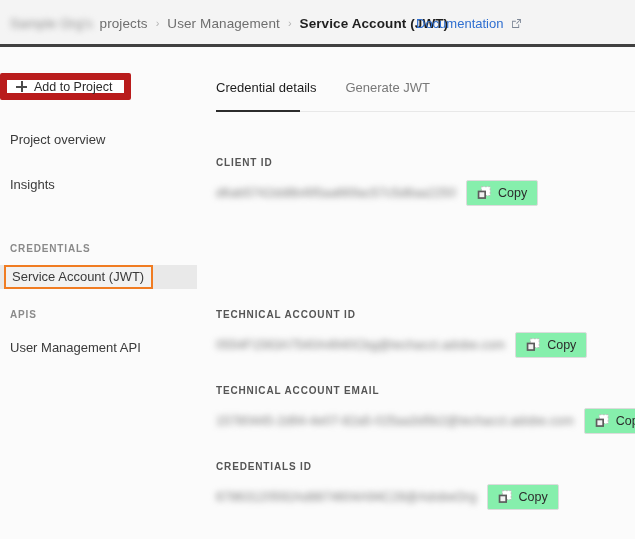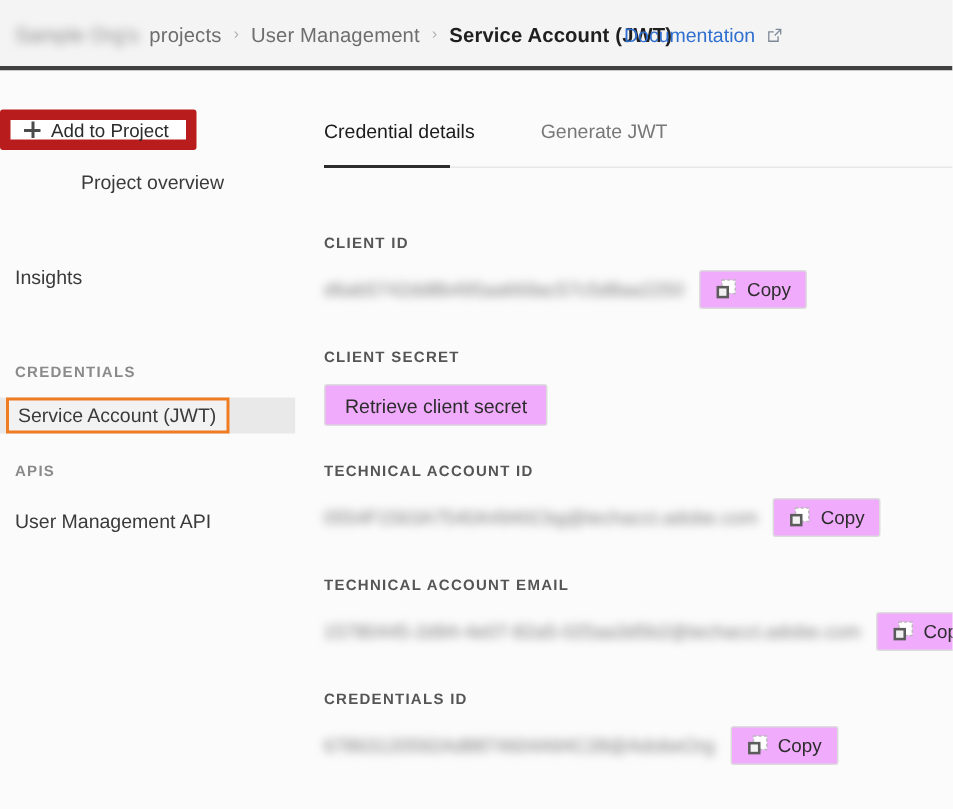--- a/index.html
+++ b/index.html
@@ -120,21 +120,21 @@
   }
   .nav-section {
     position: absolute;
     left: 10px;
     font-size: 10px;
     font-weight: bold;
     letter-spacing: 0.85px;
     color: #8a8a8a;
     white-space: nowrap;
   }
-  #nav-overview { top: 62px; margin-left: 44px; }
+  #nav-overview { top: 80px; }
   #nav-insights { top: 125px; }
   #sec-credentials { top: 196px; }
   #nav-service-account {
     top: 218px;
     background: #e9e9e9;
   }
   #sec-apis { top: 262px; }
   #nav-user-mgmt-api { top: 288px; }
 
   
@@ -152,21 +152,21 @@
   #main {
     position: absolute;
     left: 197px; top: 47px;
     width: 438px; height: 492px;
     background: #fbfbfb;
   }
   #tabs {
     position: absolute;
     left: 19px; top: 33px;
     display: flex;
-    gap: 17px;
+    gap: 2px;
   }
   .tab {
     position: relative;
     padding: 0 13px 14px 0;
     font-size: 13px;
     color: #787878;
     cursor: pointer;
     white-space: nowrap;
   }
   .tab + .tab { padding-left: 14px; }
@@ -207,21 +207,21 @@
     user-select: none;
     letter-spacing: 0.15px;
   }
 
   .btn {
     display: inline-flex;
     align-items: center;
     gap: 7px;
     height: 26px;
     padding: 0 10px;
-    background: #f0abfc;
+    background: #86efac;
     border: 1px solid #dcdcdc;
     border-radius: 2px;
     font-size: 12.5px;
     color: #2c2c2c;
     cursor: pointer;
     white-space: nowrap;
     flex: none;
   }
   .btn-secret { height: 28px; padding: 0 13px; font-size: 13px; }
   .copy-icon { display: block; width: 14px; height: 14px; flex: none; }
@@ -313,28 +313,20 @@
             <rect x="4.3" y="0.7" width="8.9" height="8.9" fill="#ffffff" stroke="#b9b9b9" stroke-width="1" stroke-dasharray="2 1.5"></rect>
             <rect x="0.7" y="4.6" width="8.3" height="8.3" fill="#5c5c5c"></rect>
             <rect x="2.4" y="6.3" width="4.9" height="4.9" fill="#f2f2f2"></rect>
           </svg>
         </span>
         <span>Copy</span>
       </span>
     </div>
   </div>
 
-  <div class="field" id="field-client-secret">
-    <div class="field-label">CLIENT SECRET</div>
-    <div class="field-row">
-      <span class="btn btn-secret">
-        <span>Retrieve client secret</span>
-      </span>
-    </div>
-  </div>
 
   <div class="field" id="field-tech-account-id">
     <div class="field-label">TECHNICAL ACCOUNT ID</div>
     <div class="field-row">
       <span class="field-value">0554F1563A7540A4940Cbg@techacct.adobe.com</span>
       <span class="btn">
         <span>
           <svg class="copy-icon" viewBox="0 0 14 14" aria-hidden="true">
             <rect x="4.3" y="0.7" width="8.9" height="8.9" fill="#ffffff" stroke="#b9b9b9" stroke-width="1" stroke-dasharray="2 1.5"></rect>
             <rect x="0.7" y="4.6" width="8.3" height="8.3" fill="#5c5c5c"></rect>

